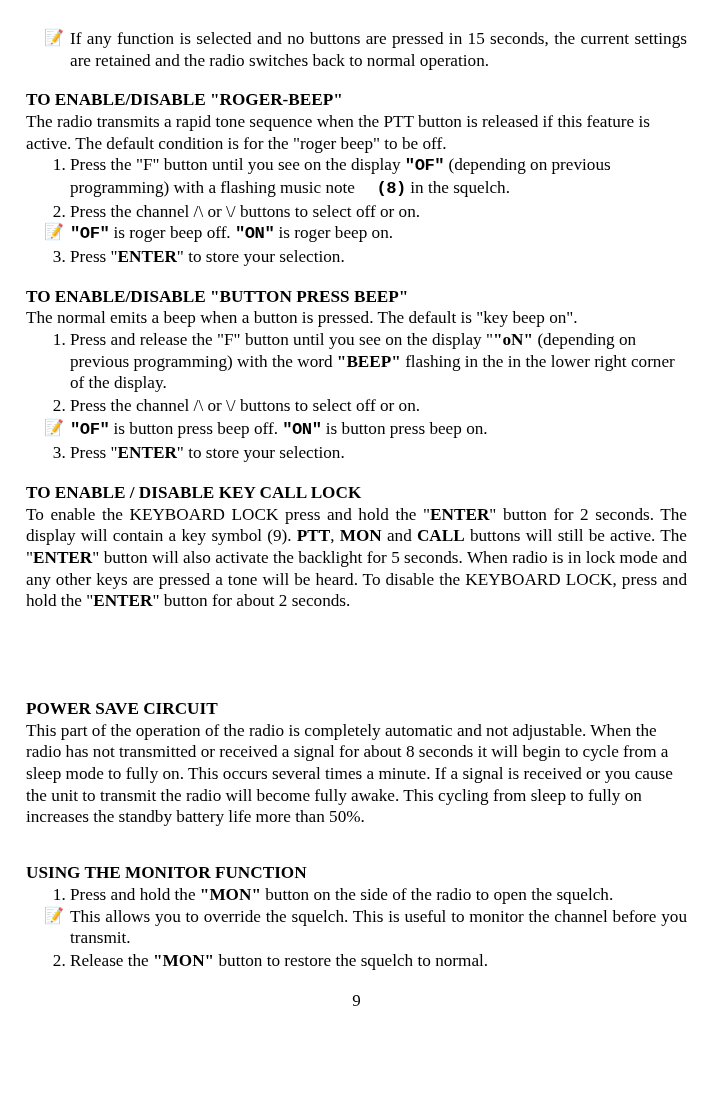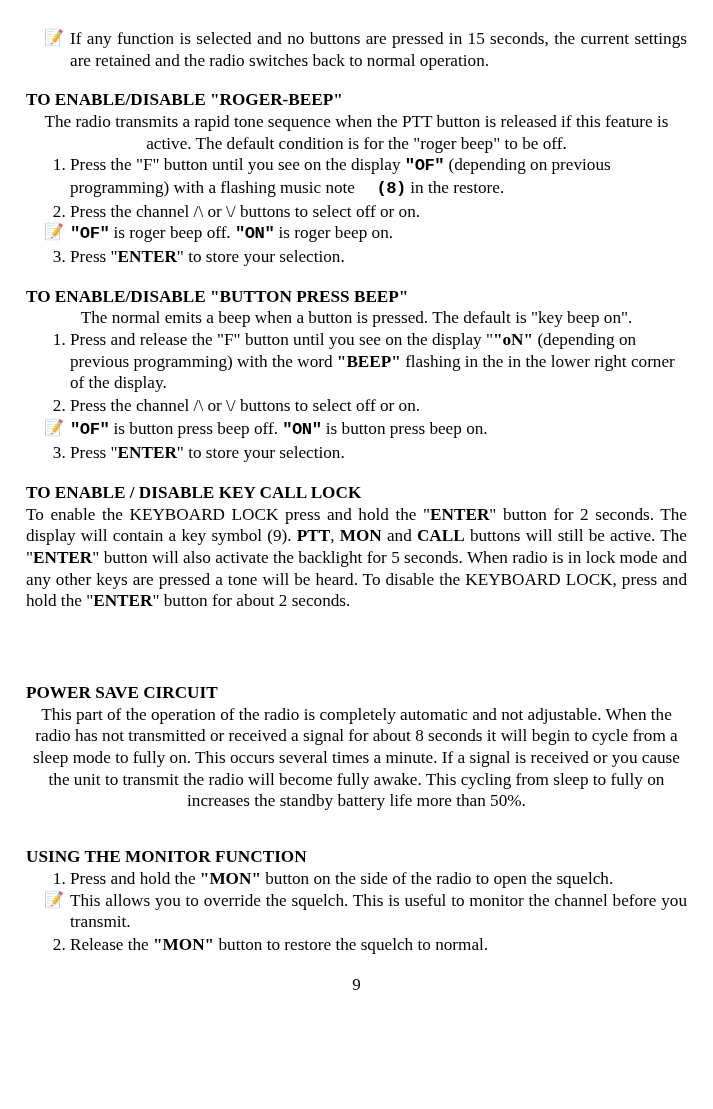--- a/index.html
+++ b/index.html
@@ -24,21 +24,21 @@
     font-size: 16px;
   }
   .note-body {
     flex: 1;
   }
   .heading {
     font-weight: bold;
     margin-top: 18px;
   }
   .para {
-    text-align: center;
+    text-align: left;
   }
   .para.justify { text-align: justify; font-family: Liberation Serif, serif; }
   ol.steps {
     list-style: decimal;
     margin: 0;
     padding-left: 44px;
   }
   ol.steps > li {
     padding-left: 0px;
     margin-bottom: 1px;
@@ -60,21 +60,21 @@
 
 <div class="note-row">
   <span class="note-icon">📝</span>
   <span class="note-body">If any function is selected and no buttons are pressed in 15 seconds, the current settings are retained and the radio switches back to normal operation.</span>
 </div>
 
 <div class="heading">TO ENABLE/DISABLE "ROGER-BEEP"</div>
 <div class="para">The radio transmits a rapid tone sequence when the PTT button is released if this feature is active. The default condition is for the "roger beep" to be off.</div>
 <ol class="steps">
   <li>
-    <span>Press the "F" button until you see on the display </span><b class="seg">"OF"</b><span> (depending on previous programming) with a flashing music note</span>&nbsp;&nbsp;&nbsp;&nbsp;&nbsp;<span class="seg">(8)</span><span> in the restore.</span>
+    <span>Press the "F" button until you see on the display </span><b class="seg">"OF"</b><span> (depending on previous programming) with a flashing music note</span>&nbsp;&nbsp;&nbsp;&nbsp;&nbsp;<span class="seg">(8)</span><span> in the squelch.</span>
   </li>
   <li>
     <span>Press the channel /\ or \/ buttons to select off or on.</span>
     <div class="inline-note">
       <span class="note-icon">📝</span>
       <span class="note-body"><b class="seg">"OF"</b><span> is roger beep off. </span><b class="seg">"ON"</b><span> is roger beep on.</span></span>
     </div>
   </li>
   <li>
     <span>Press "</span><b>ENTER</b><span>" to store your selection.</span>
@@ -101,21 +101,21 @@
   </li>
 </ol>
 
 <div class="heading">TO ENABLE / DISABLE KEY CALL LOCK</div>
 <div class="para justify">
   <span>To enable the KEYBOARD LOCK press and hold the "</span><b>ENTER</b><span>" button for 2 seconds. The display will contain a key symbol (9). </span><b>PTT</b><span>, </span><b>MON</b><span> and </span><b>CALL</b><span> buttons will still be active. The "</span><b>ENTER</b><span>" button will also activate the backlight for 5 seconds. When radio is in lock mode and any other keys are pressed a tone will be heard. To disable the KEYBOARD LOCK, press and hold the "</span><b>ENTER</b><span>" button for about 2 seconds.</span>
 </div>
 
 <div class="gap"></div>
 
-<div class="heading" style="margin-top:0">POWER SAVE CIRCUIT</div>
+<div class="heading" style="margin-top:16px">POWER SAVE CIRCUIT</div>
 <div class="para">This part of the operation of the radio is completely automatic and not adjustable. When the radio has not transmitted or received a signal for about 8 seconds it will begin to cycle from a sleep mode to fully on. This occurs several times a minute. If a signal is received or you cause the unit to transmit the radio will become fully awake. This cycling from sleep to fully on increases the standby battery life more than 50%.</div>
 
 <div class="midgap"></div>
 
 <div class="heading" style="margin-top:16px">USING THE MONITOR FUNCTION</div>
 <ol class="steps">
   <li>
     <span>Press and hold the </span><b>"MON"</b><span> button on the side of the radio to open the squelch.</span>
     <div class="inline-note" style="text-align:justify">
       <span class="note-icon">📝</span>

